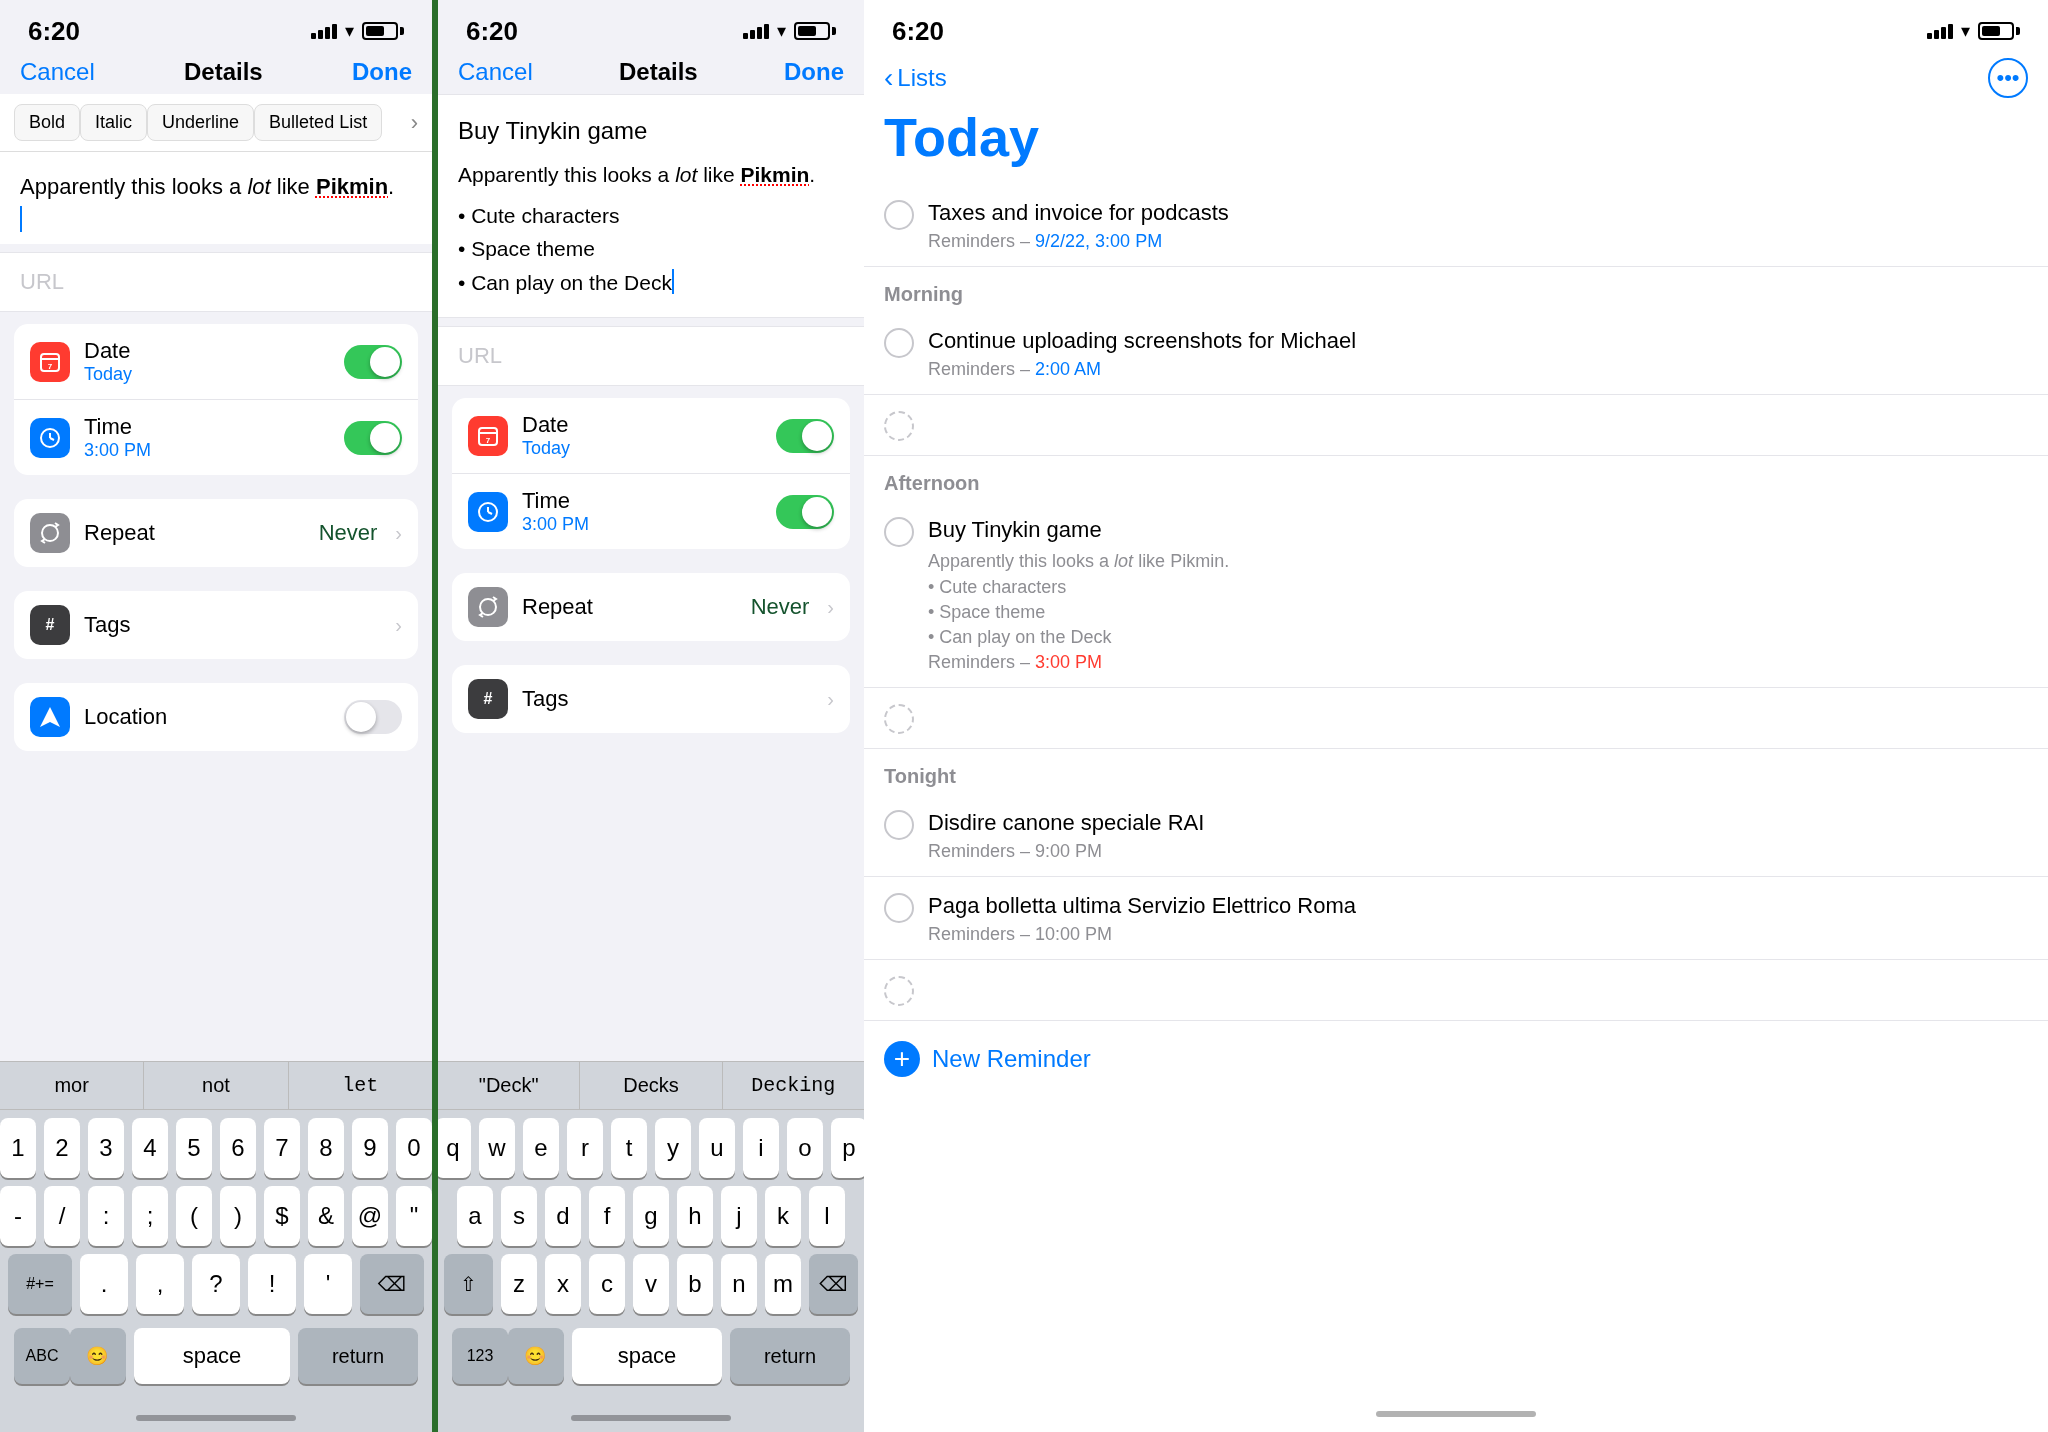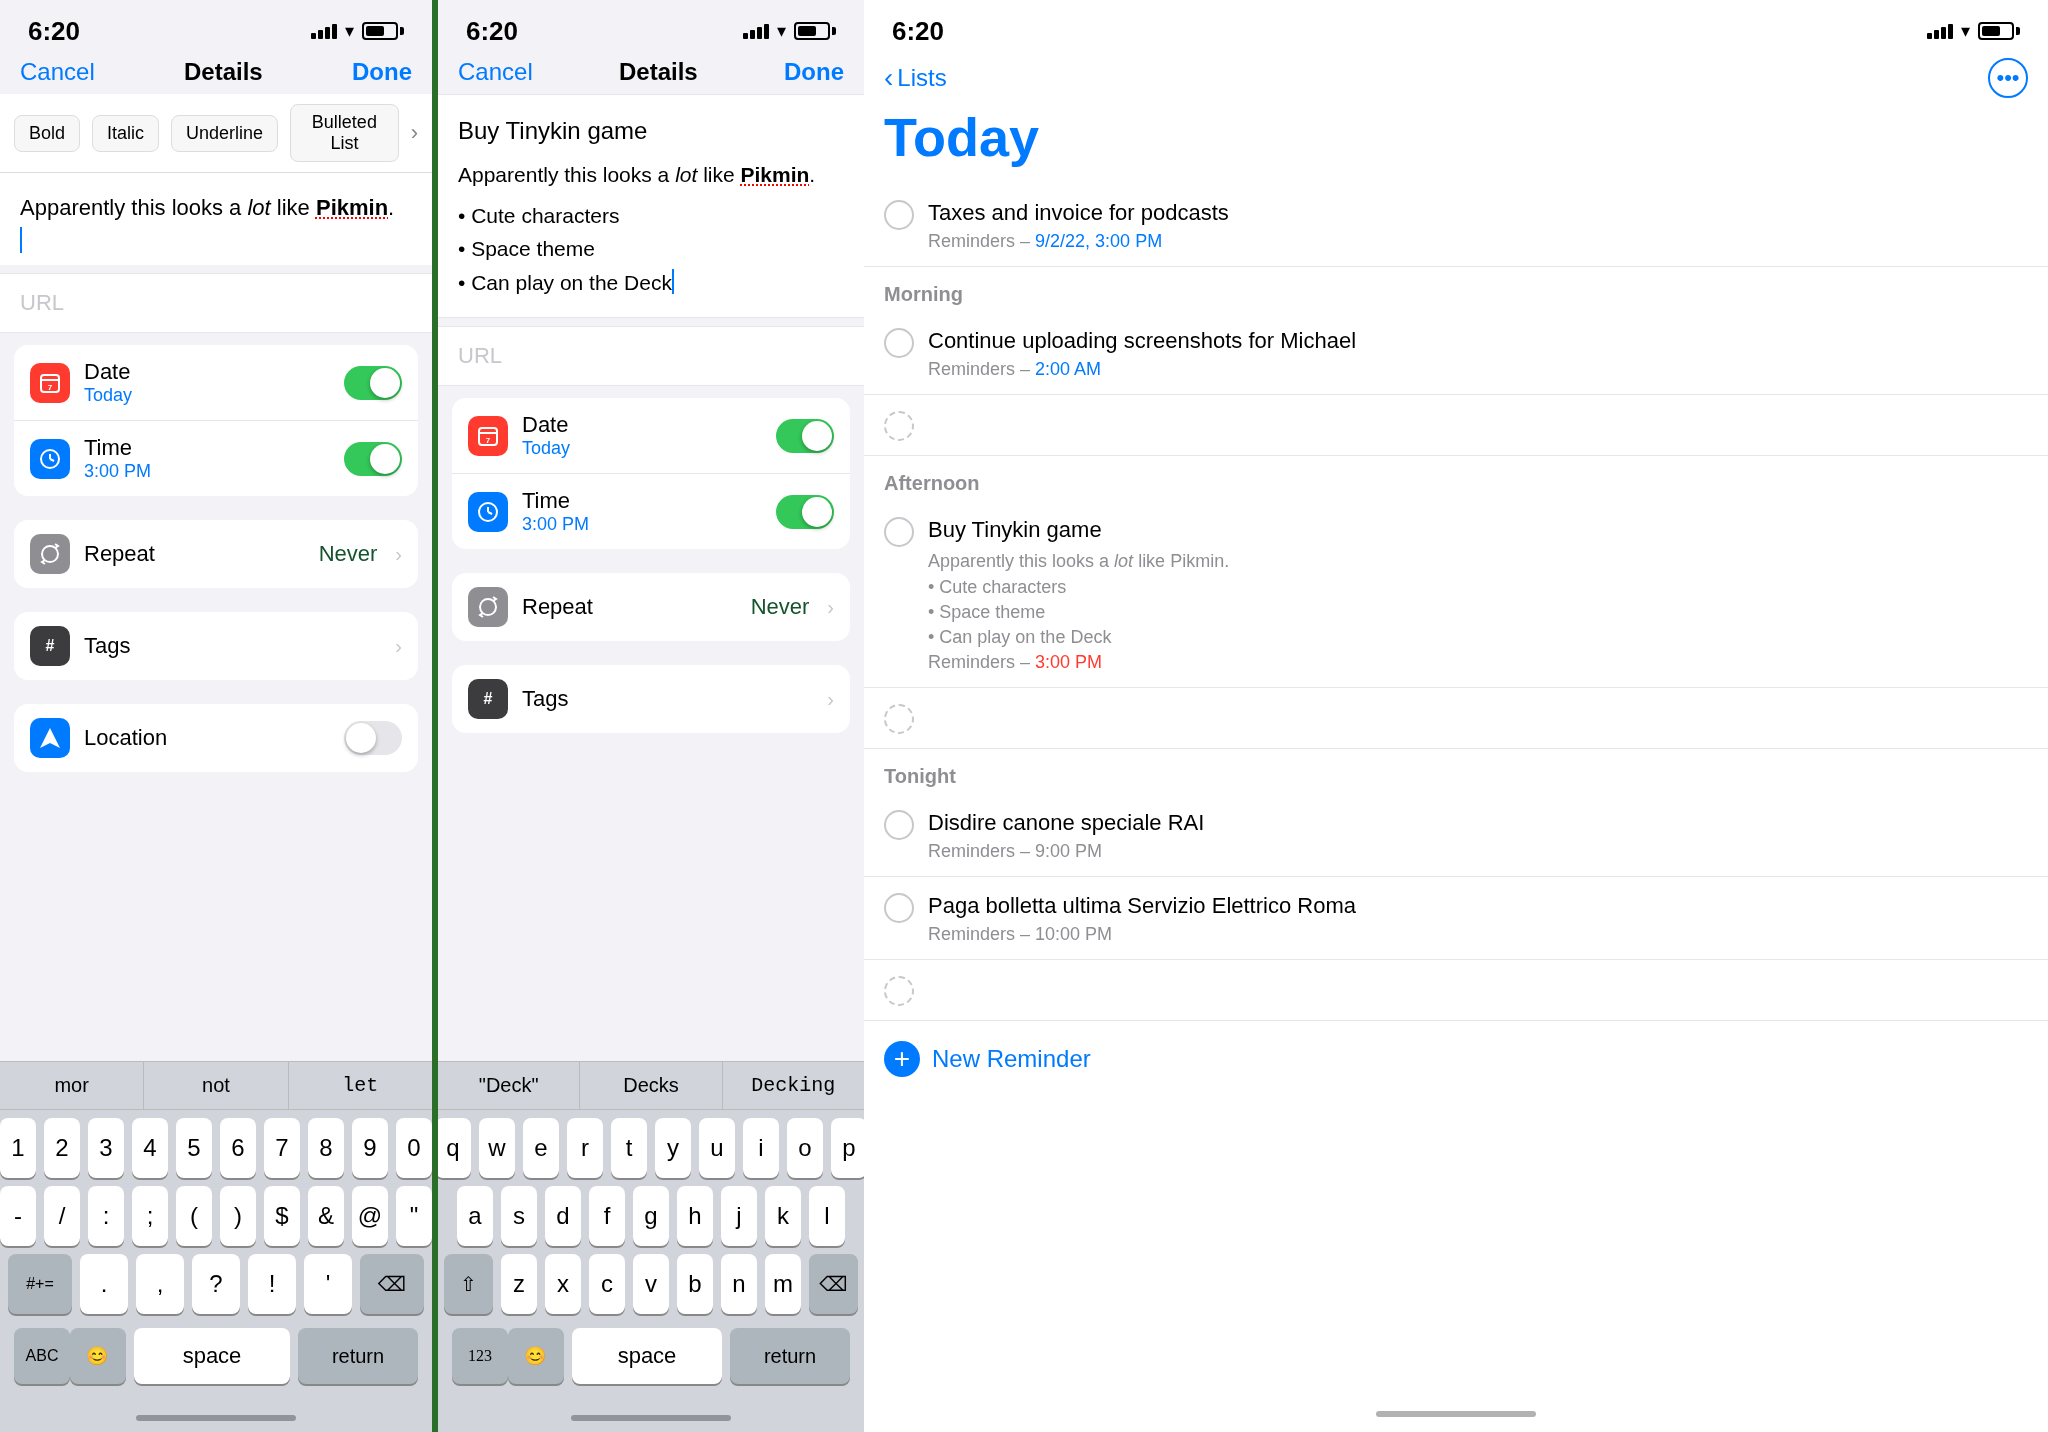--- a/index.html
+++ b/index.html
@@ -81,21 +81,21 @@
     .nav-title { font-size: 24px; font-weight: 600; color: #000; }
     .nav-done { font-size: 24px; color: #007aff; font-weight: 600; }
 
     
     .format-toolbar {
       display: flex;
       align-items: center;
       background: #fff;
       border-bottom: 1px solid #ddd;
       padding: 10px 14px;
-      gap: 12px;
+      gap: 0;
     }
     .format-btn {
       padding: 7px 14px;
       border: 1px solid #ddd;
       border-radius: 8px;
       background: #f7f7f7;
       font-size: 18px;
       color: #000;
       cursor: pointer;
     }
@@ -709,21 +709,21 @@
         <div class="kbd-key">x</div>
         <div class="kbd-key">c</div>
         <div class="kbd-key">v</div>
         <div class="kbd-key">b</div>
         <div class="kbd-key">n</div>
         <div class="kbd-key">m</div>
         <div class="kbd-key dark del-key">⌫</div>
       </div>
     </div>
     <div class="kbd-bottom">
-      <div class="kbd-bottom-key" style="font-size:16px;font-family:Liberation Serif, serif;">123</div>
+      <div class="kbd-bottom-key" style="font-size:16px;">123</div>
       <div class="kbd-bottom-key">😊</div>
       <div class="kbd-space-bottom">space</div>
       <div class="kbd-return-bottom">return</div>
     </div>
     <div class="home-bar">
       <div class="home-bar-line"></div>
     </div>
   </div>
 </div>
 

